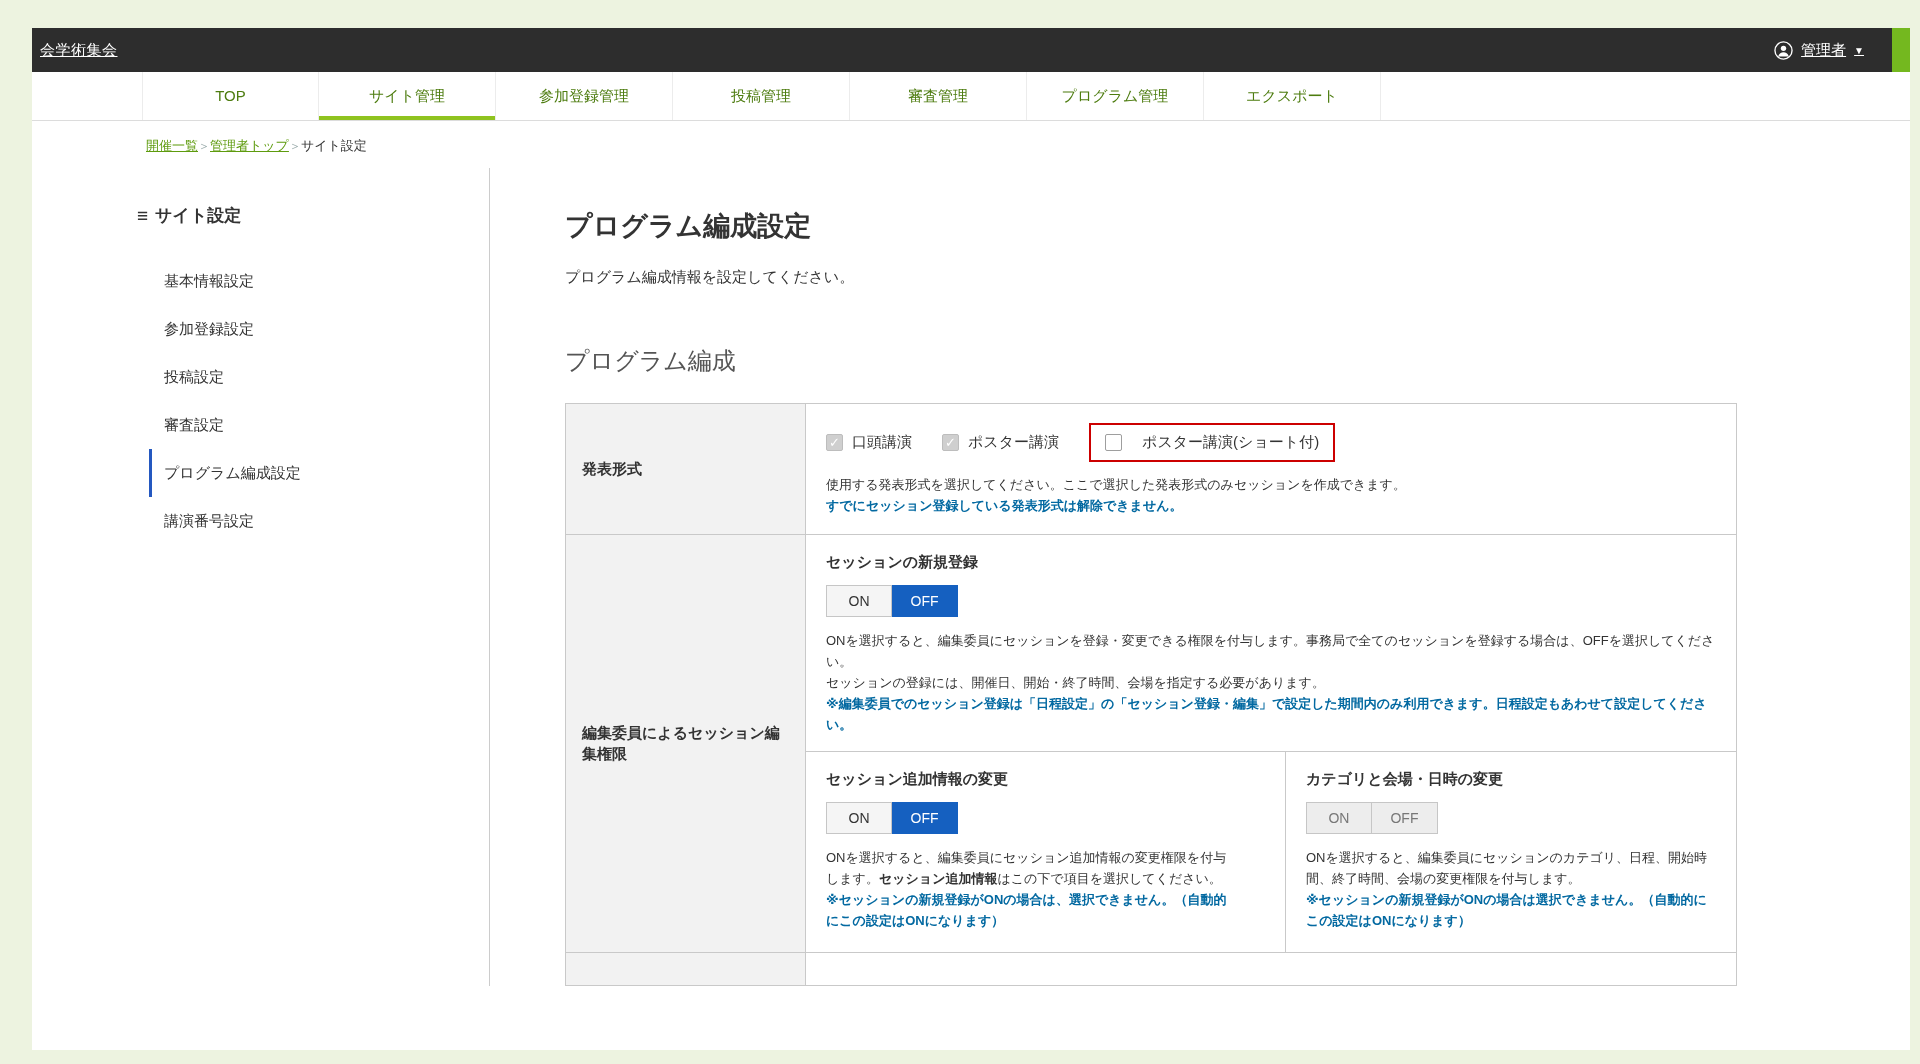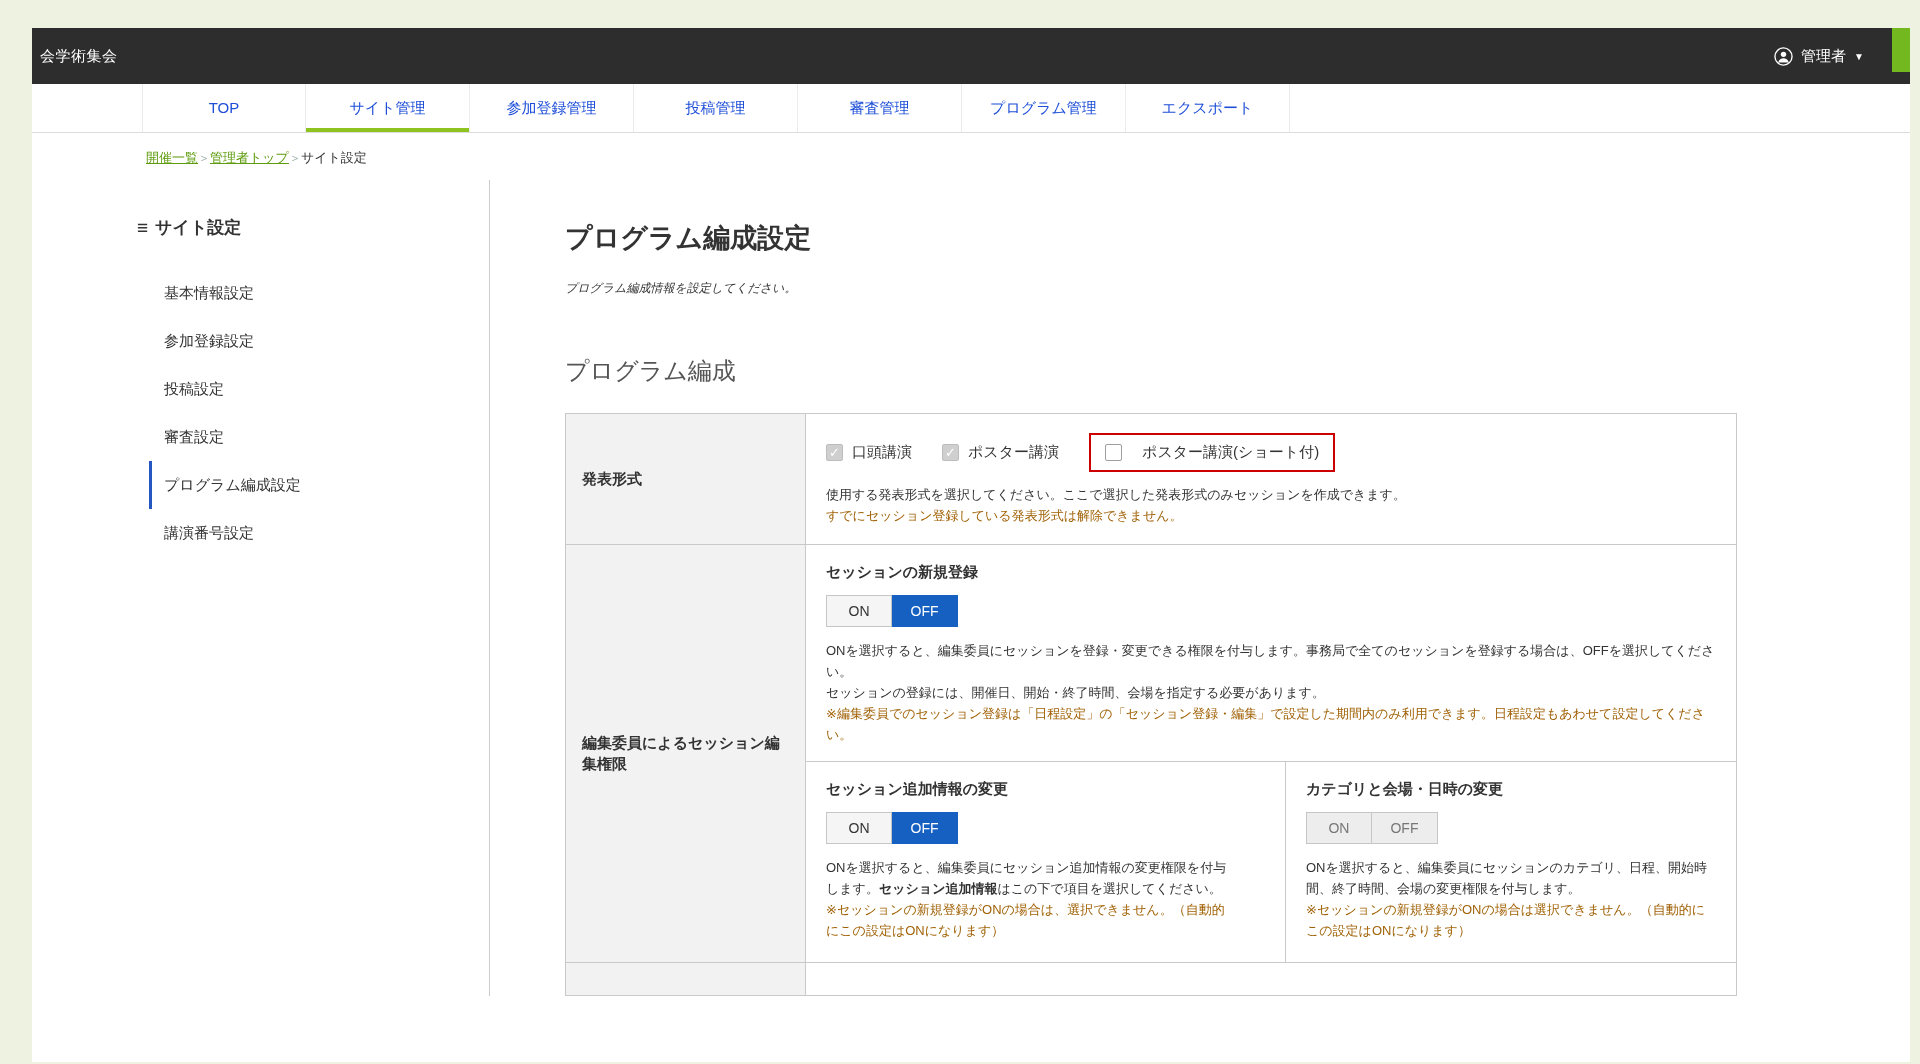--- a/index.html
+++ b/index.html
@@ -6,37 +6,38 @@
   html,body { width:1920px; height:1064px; overflow:hidden; }
   body {
     background:#edf3e0;
     font-family:"Liberation Sans","DejaVu Sans",sans-serif;
     color:#333;
   }
   .frame { padding:28px 10px 0 32px; }
 
   
   .topbar {
-    height:56px; background:#2d2d2d; color:#fff;
+    height:44px; background:#2d2d2d; color:#fff;
     display:flex; align-items:center; position:relative;
     padding:0 46px 0 8px;
+    text-decoration:underline;
   }
   .brand { font-size:15px; letter-spacing:.5px; }
   .userbox { margin-left:auto; display:flex; align-items:center; gap:8px; font-size:15px; cursor:pointer; }
   .user-icon svg { display:block; }
   .caret { font-size:10px; }
   .edge-btn { position:absolute; right:0; top:0; width:18px; height:44px; background:#74b81f; cursor:pointer; }
 
   
   .page { background:#fff; height:978px; overflow:hidden; }
 
   
   .nav { display:flex; padding-left:110px; border-bottom:1px solid #dcdcdc; height:49px; background:#fff; }
   .tab {
-    width:164px; text-align:center; line-height:48px; font-size:15px; color:#1d4ed8;
+    width:177px; text-align:center; line-height:48px; font-size:15px; color:#4d7c0f;
     border-right:1px solid #ececec; cursor:pointer; white-space:nowrap; overflow:hidden;
   }
   .tab:first-child { border-left:1px solid #ececec; }
   .tab.active { box-shadow:inset 0 -4px 0 #8fc31f; }
 
   
   .breadcrumb { padding:16px 0 13px 114px; font-size:13px; display:flex; align-items:center; }
   .crumb-link { color:#5e9b0e; text-decoration:underline; cursor:pointer; }
   .crumb-cur { color:#333; }
   .crumb-sep { color:#9aa; font-size:12px; }
@@ -47,21 +48,21 @@
   .side-title { font-size:17px; font-weight:bold; margin-bottom:30px; display:flex; align-items:center; gap:7px; }
   .menu-icon { font-size:19px; font-weight:normal; }
   .side-item {
     height:48px; display:flex; align-items:center; font-size:15px;
     margin-left:12px; padding-left:12px; border-left:3px solid transparent; cursor:pointer;text-align:center;
   }
   .side-item.active { border-left-color:#2458c0; }
 
   .main { flex:1; padding:40px 0 0 75px; }
   .page-title { font-size:27px; font-weight:bold; color:#333; }
-  .page-sub { font-size:12px; margin-top:24px;font-style:italic; }
+  .page-sub { font-size:15px; margin-top:24px; }
   .section-title { font-size:24px; font-weight:normal; color:#555; margin-top:58px; }
 
   
   .settings-table { width:1172px; margin-top:26px; border:1px solid #c9c9c9; }
   .t-row { display:flex; border-top:1px solid #c9c9c9; }
   .t-row:first-child { border-top:none; }
   .t-label {
     width:240px; min-width:240px; background:#f2f2f2; border-right:1px solid #c9c9c9;
     display:flex; align-items:center; padding:16px; font-size:15px; font-weight:bold; line-height:1.45;
   }
@@ -72,21 +73,21 @@
   .cb-item { display:flex; align-items:center; gap:9px; font-size:15px; margin-right:30px; cursor:pointer; white-space:nowrap; }
   .cb-box {
     width:17px; height:17px; border:1px solid #9e9e9e; background:#fff; border-radius:2px;
     display:flex; align-items:center; justify-content:center; font-size:13px; color:#fff;
   }
   .cb-box.checked { background:#cfcfcf; border-color:#bdbdbd; }
   .annotation { border:2px solid #cc0000; padding:8px 14px; display:flex; align-items:center; }
   .annotation .cb-item { margin-right:0;gap:20px; }
 
   .desc { font-size:13px; line-height:1.62; color:#333; }
-  .warn { font-size:13px; line-height:1.62; color:#a16207; }
+  .warn { font-size:13px; line-height:1.62; color:#0369a1;font-weight:bold; }
 
   .block-a { padding:18px 20px 16px; }
   .block-title { font-size:15px; font-weight:bold; margin-bottom:13px; }
   .toggle { display:flex; margin-bottom:13px; }
   .tg {
     width:66px; height:32px; line-height:30px; text-align:center; font-size:14px;
     border:1px solid #c6c6c6; background:#f5f5f5; color:#333; cursor:pointer;
   }
   .tg + .tg { border-left:none; }
   .tg.sel { background:#1560c0; border-color:#1560c0; color:#fff; }

